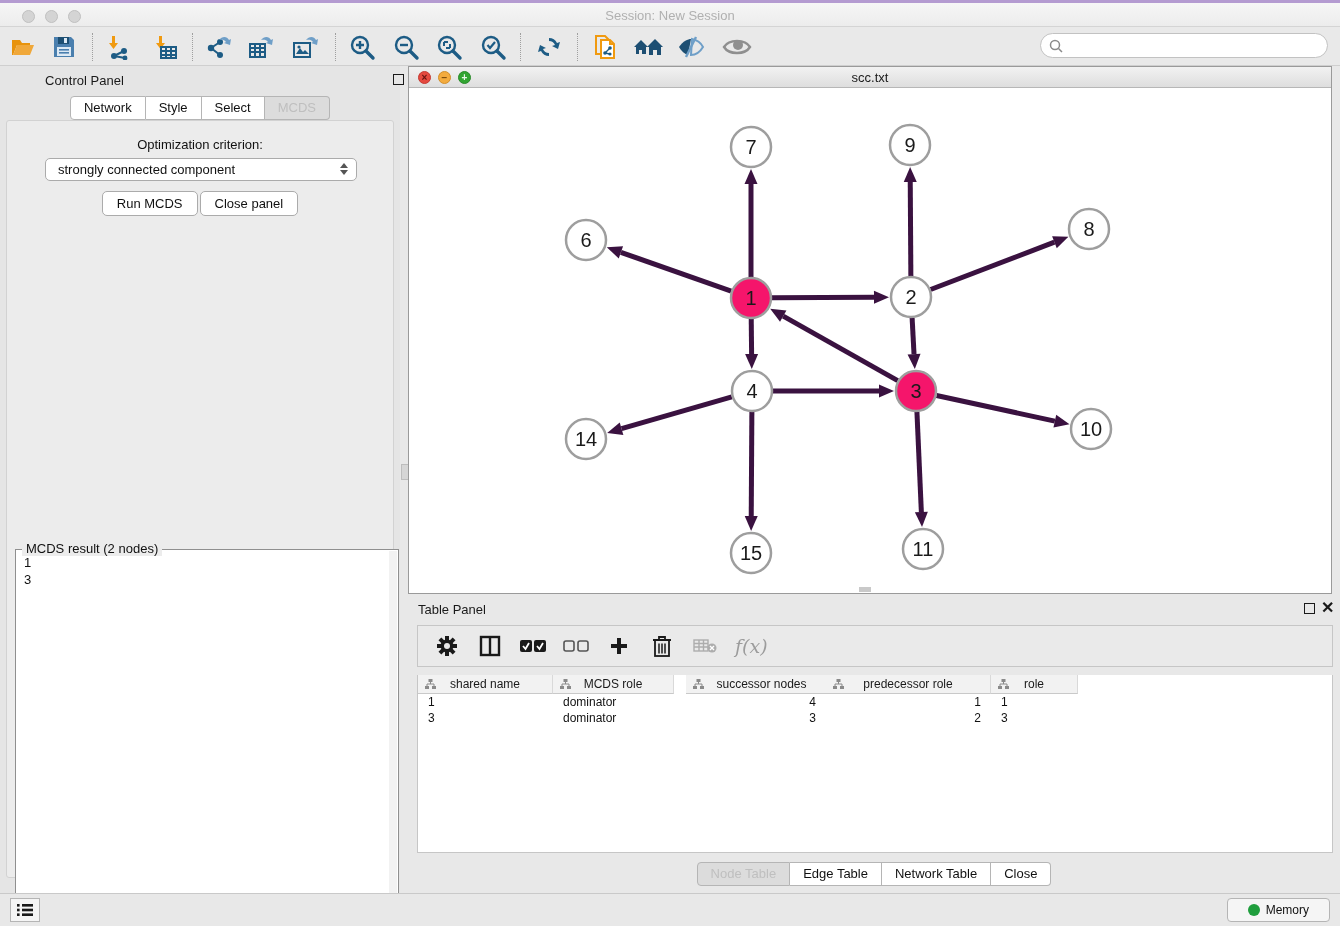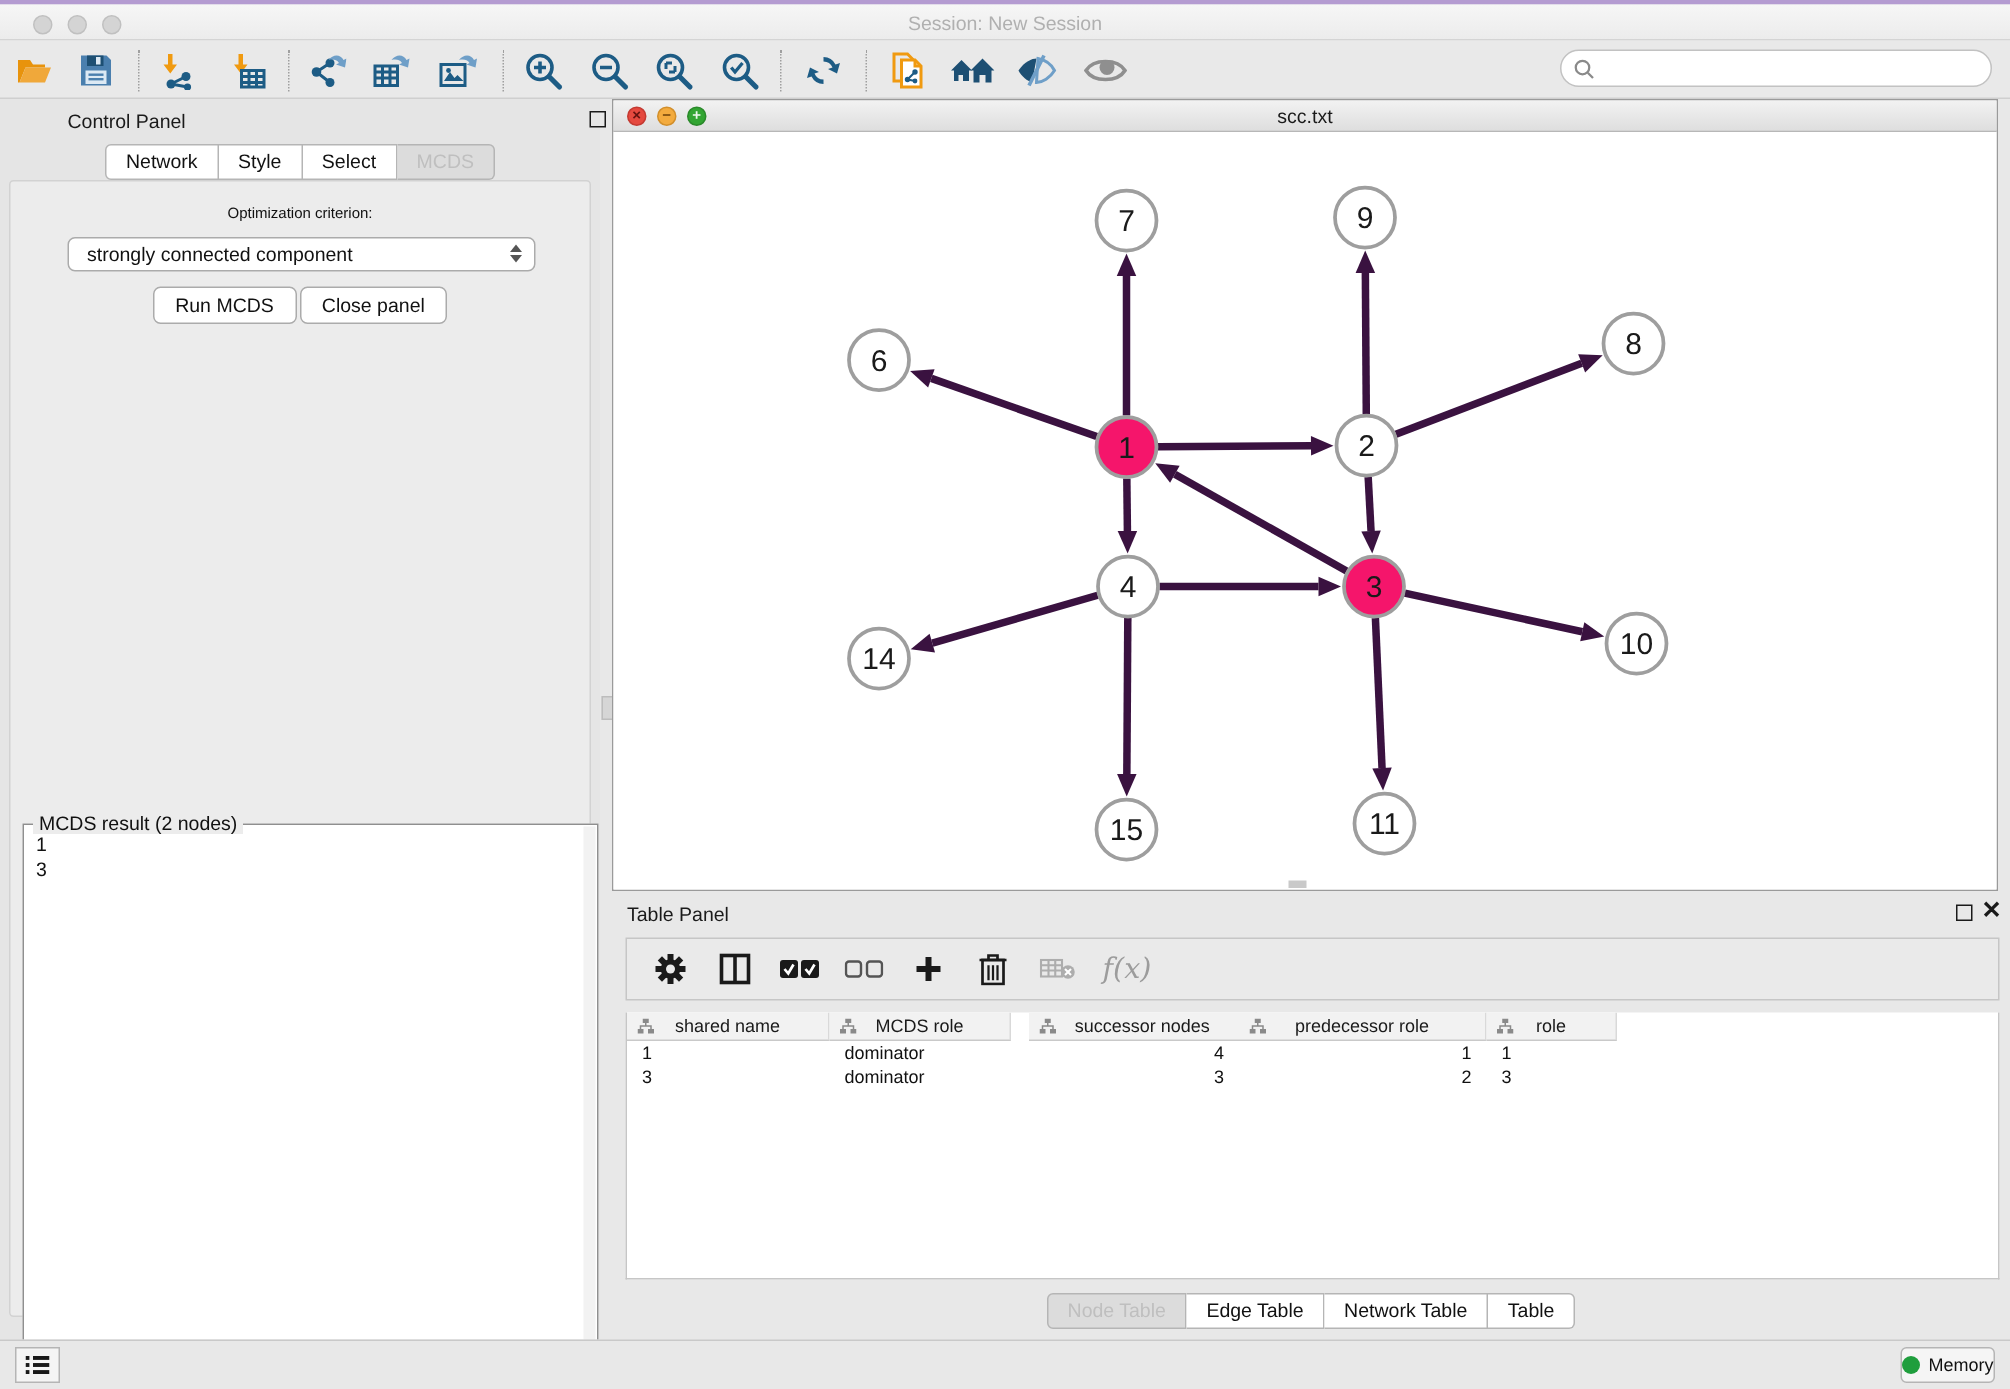--- a/index.html
+++ b/index.html
@@ -36,21 +36,21 @@
   .float-btn { position:absolute; top:8px; width:11px; height:11px; border:1.5px solid #1a1a1a; background:transparent; }
   .close-btn { position:absolute; top:4px; font-size:16px; font-weight:bold; color:#1a1a1a; line-height:18px; }
   .cp-tabs { position:absolute; left:0; right:0; top:30px; display:flex; justify-content:center; }
   .tabbtn { padding:3px 13px 4px; font-size:13px; color:#111; background:#fff;
     border:1px solid #b5b5b5; border-left:none; cursor:default; white-space:nowrap; }
   .tabbtn:first-child { border-left:1px solid #b5b5b5; border-radius:4px 0 0 4px; }
   .tabbtn:last-child { border-radius:0 4px 4px 0; }
   .tabbtn.sel { background:#dcdcdc; color:#bfbfbf; }
   .cp-body { position:absolute; left:6px; top:54px; width:388px; height:758px;
     background:#ececec; border:1px solid #d2d2d2; border-radius:3px; }
-  .opt-label { position:absolute; left:0; right:0; top:16px; text-align:center; font-size:10px; color:#111; }
+  .opt-label { position:absolute; left:0; right:0; top:16px; text-align:center; font-size:13px; color:#111; }
   .criterion { position:absolute; left:38px; top:37px; width:312px; height:23px; background:#fff;
     border:1px solid #ababab; border-radius:5px; font-size:13px; color:#111;
     display:flex; align-items:center; padding-left:12px; }
   .stepper { position:absolute; right:8px; top:4px; display:flex; flex-direction:column; gap:2px; }
   .stepper .up { width:0;height:0;border-left:4px solid transparent;border-right:4px solid transparent;border-bottom:5px solid #555; }
   .stepper .dn { width:0;height:0;border-left:4px solid transparent;border-right:4px solid transparent;border-top:5px solid #555; }
   .cp-buttons { position:absolute; left:0; right:0; top:70px; display:flex; justify-content:center; gap:2px; }
   .pushbtn { font-size:13px; color:#111; background:#fff; border:1px solid #ababab;
     border-radius:5px; padding:4px 14px; font-family:"Liberation Sans",sans-serif; }
   .result-box { position:absolute; left:8px; top:428px; width:384px; height:378px;
@@ -96,21 +96,21 @@
   .td { position:absolute; top:1px; }
   .tab-strip { position:absolute; left:0; right:0; top:266px; display:flex; justify-content:center; }
 
   
   .statusbar { position:absolute; left:0; top:893px; width:1340px; height:33px;
     background:#e8e8e8; border-top:1px solid #c9c9c9; }
   .list-btn { position:absolute; left:10px; top:4px; width:30px; height:24px; background:#f5f5f5;
     border:1px solid #b5b5b5; display:flex; align-items:center; justify-content:center; }
   .memory-btn { position:absolute; right:10px; top:4px; height:24px; background:#f5f5f5;
     border:1px solid #b5b5b5; border-radius:4px; display:flex; align-items:center;
-    gap:6px; padding:0 0; font-size:12px; color:#111; }
+    gap:6px; padding:0 20px; font-size:12px; color:#111; }
   .memdot { width:12px; height:12px; border-radius:50%; background:#1f9e3d; }
 </style>
 </head>
 <body>
 
 <div id="root">
 
   <div class="top-accent"></div>
   <div class="titlebar">
     <div class="traffic t1"></div>
@@ -522,21 +522,21 @@
             <span class="td" style="width: 132px; left: 266px; text-align: right;">3</span>
             <span class="td" style="width: 145px; left: 418px; text-align: right;">2</span>
             <span class="td" style="width: 67px; left: 583px; text-align: left;">3</span>
           </div>
         </div>
     </div>
     <div class="tab-strip">
         <span class="tabbtn sel">Node Table</span>
         <span class="tabbtn">Edge Table</span>
         <span class="tabbtn">Network Table</span>
-        <span class="tabbtn">Table</span>
+        <span class="tabbtn">Close</span>
       </div>
   </div>
 
   <div class="statusbar">
     <span class="list-btn">
       <svg width="16" height="14" viewBox="0 0 16 14">
           <g fill="#1a1a1a">
             <rect x="0" y="1" width="2.6" height="2.6"></rect>
             <rect x="5" y="1" width="11" height="2.6"></rect>
             <rect x="0" y="5.7" width="2.6" height="2.6"></rect>

